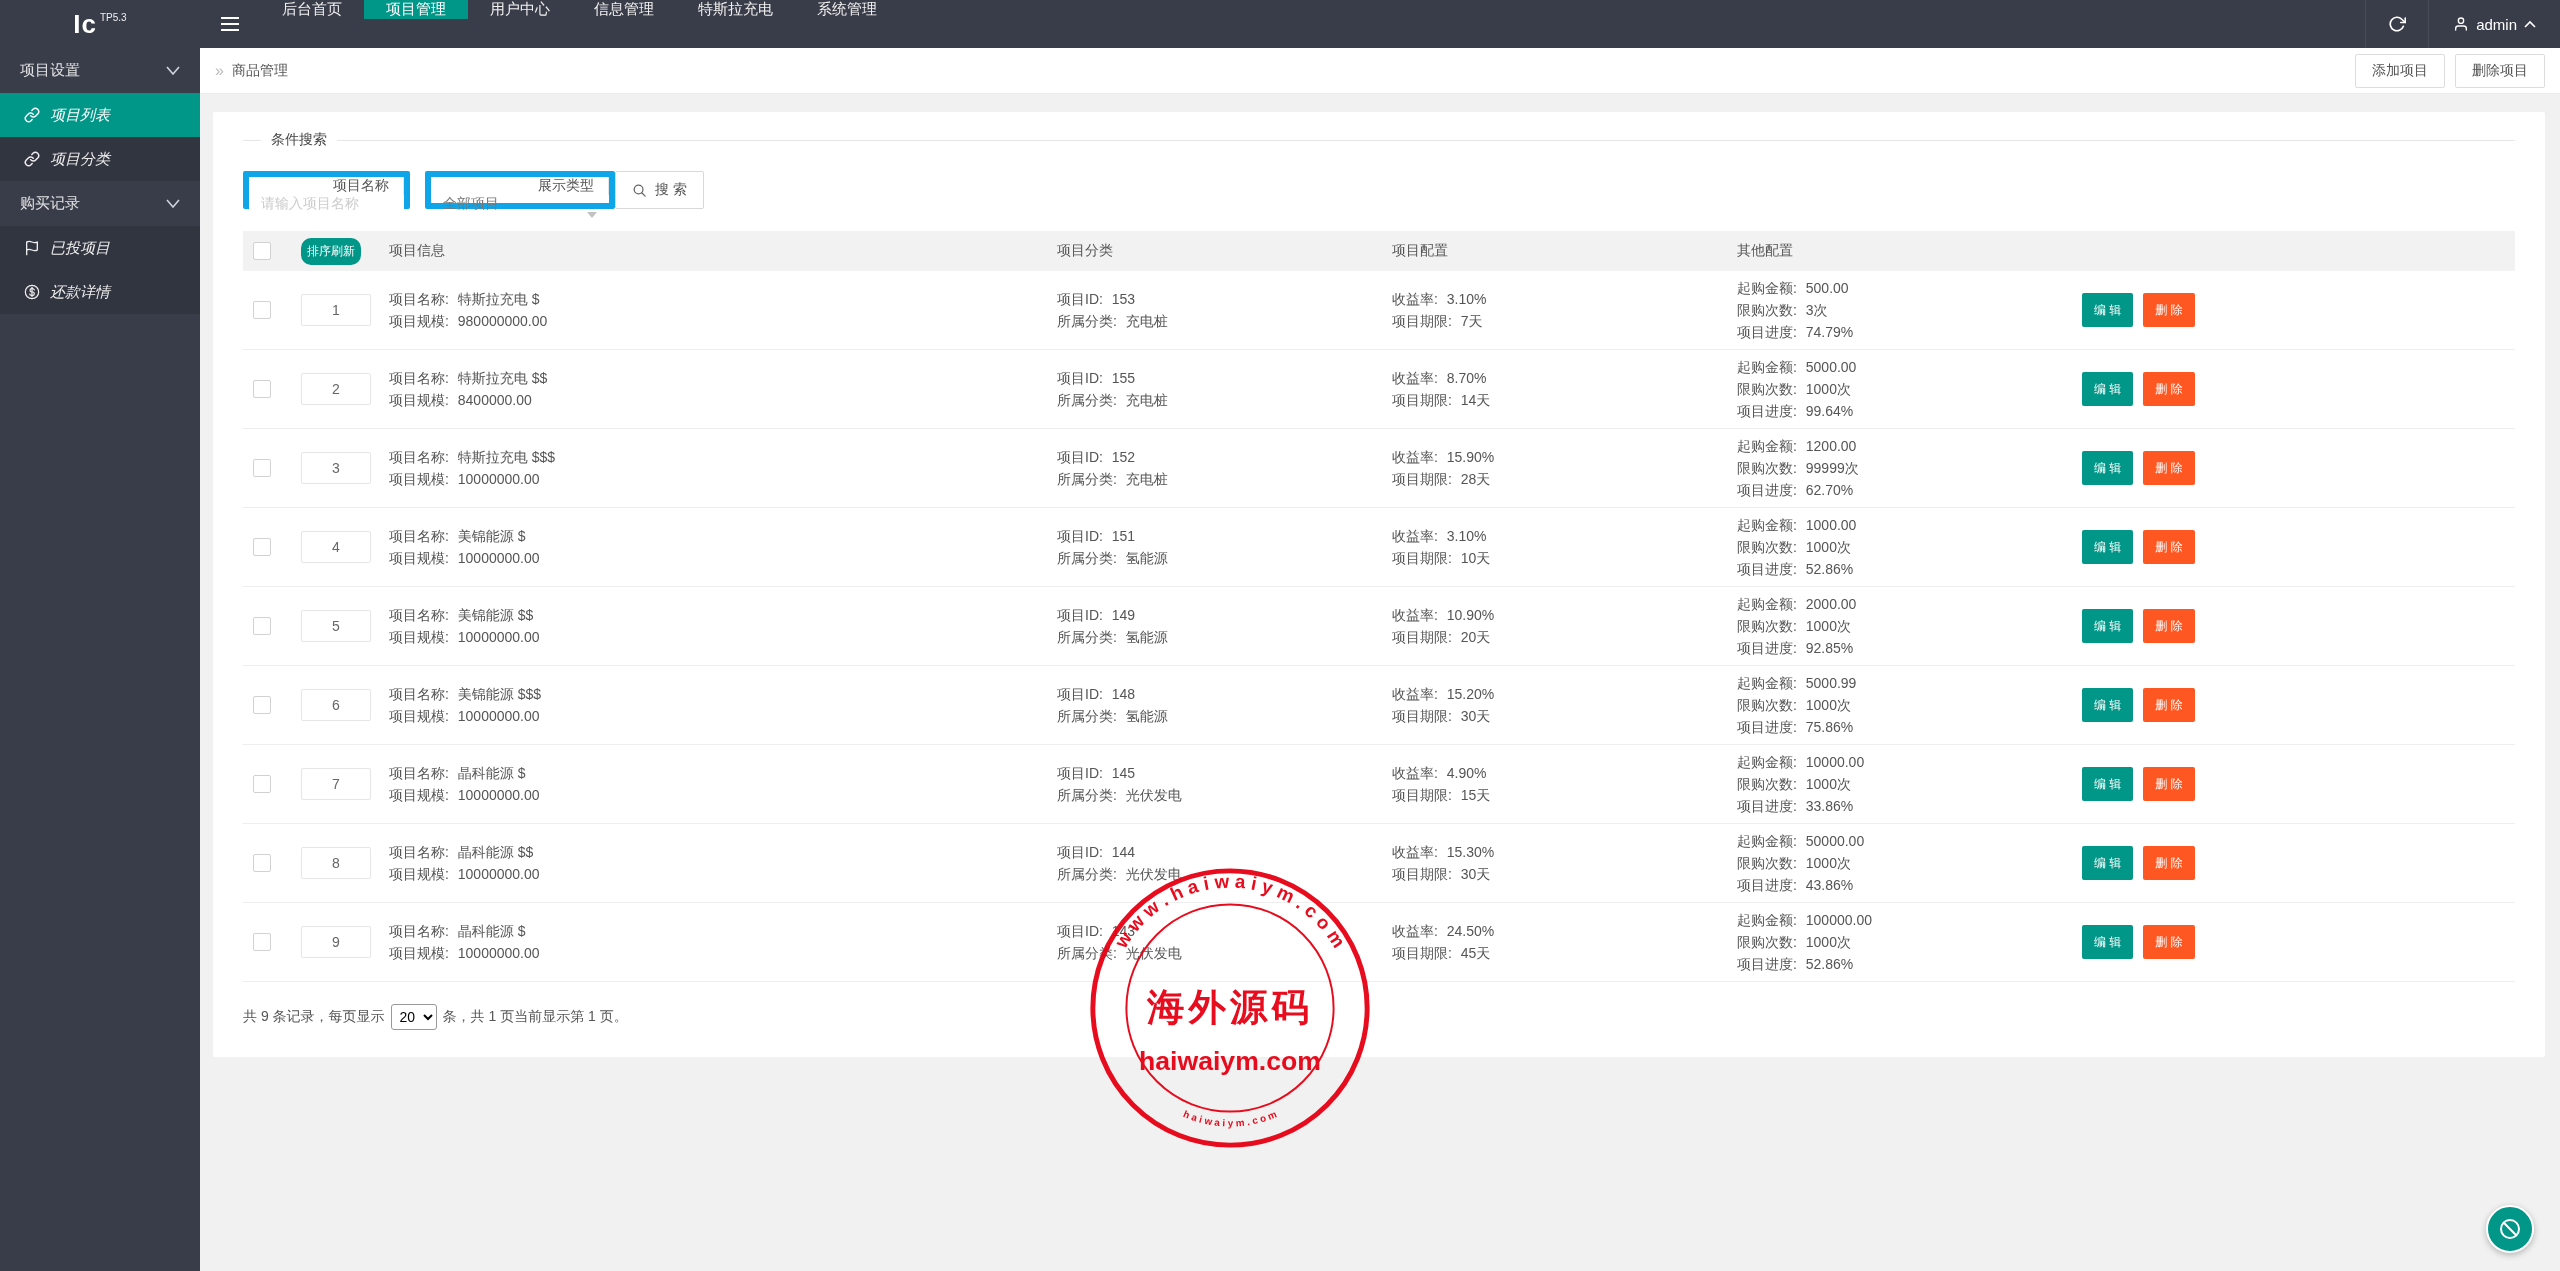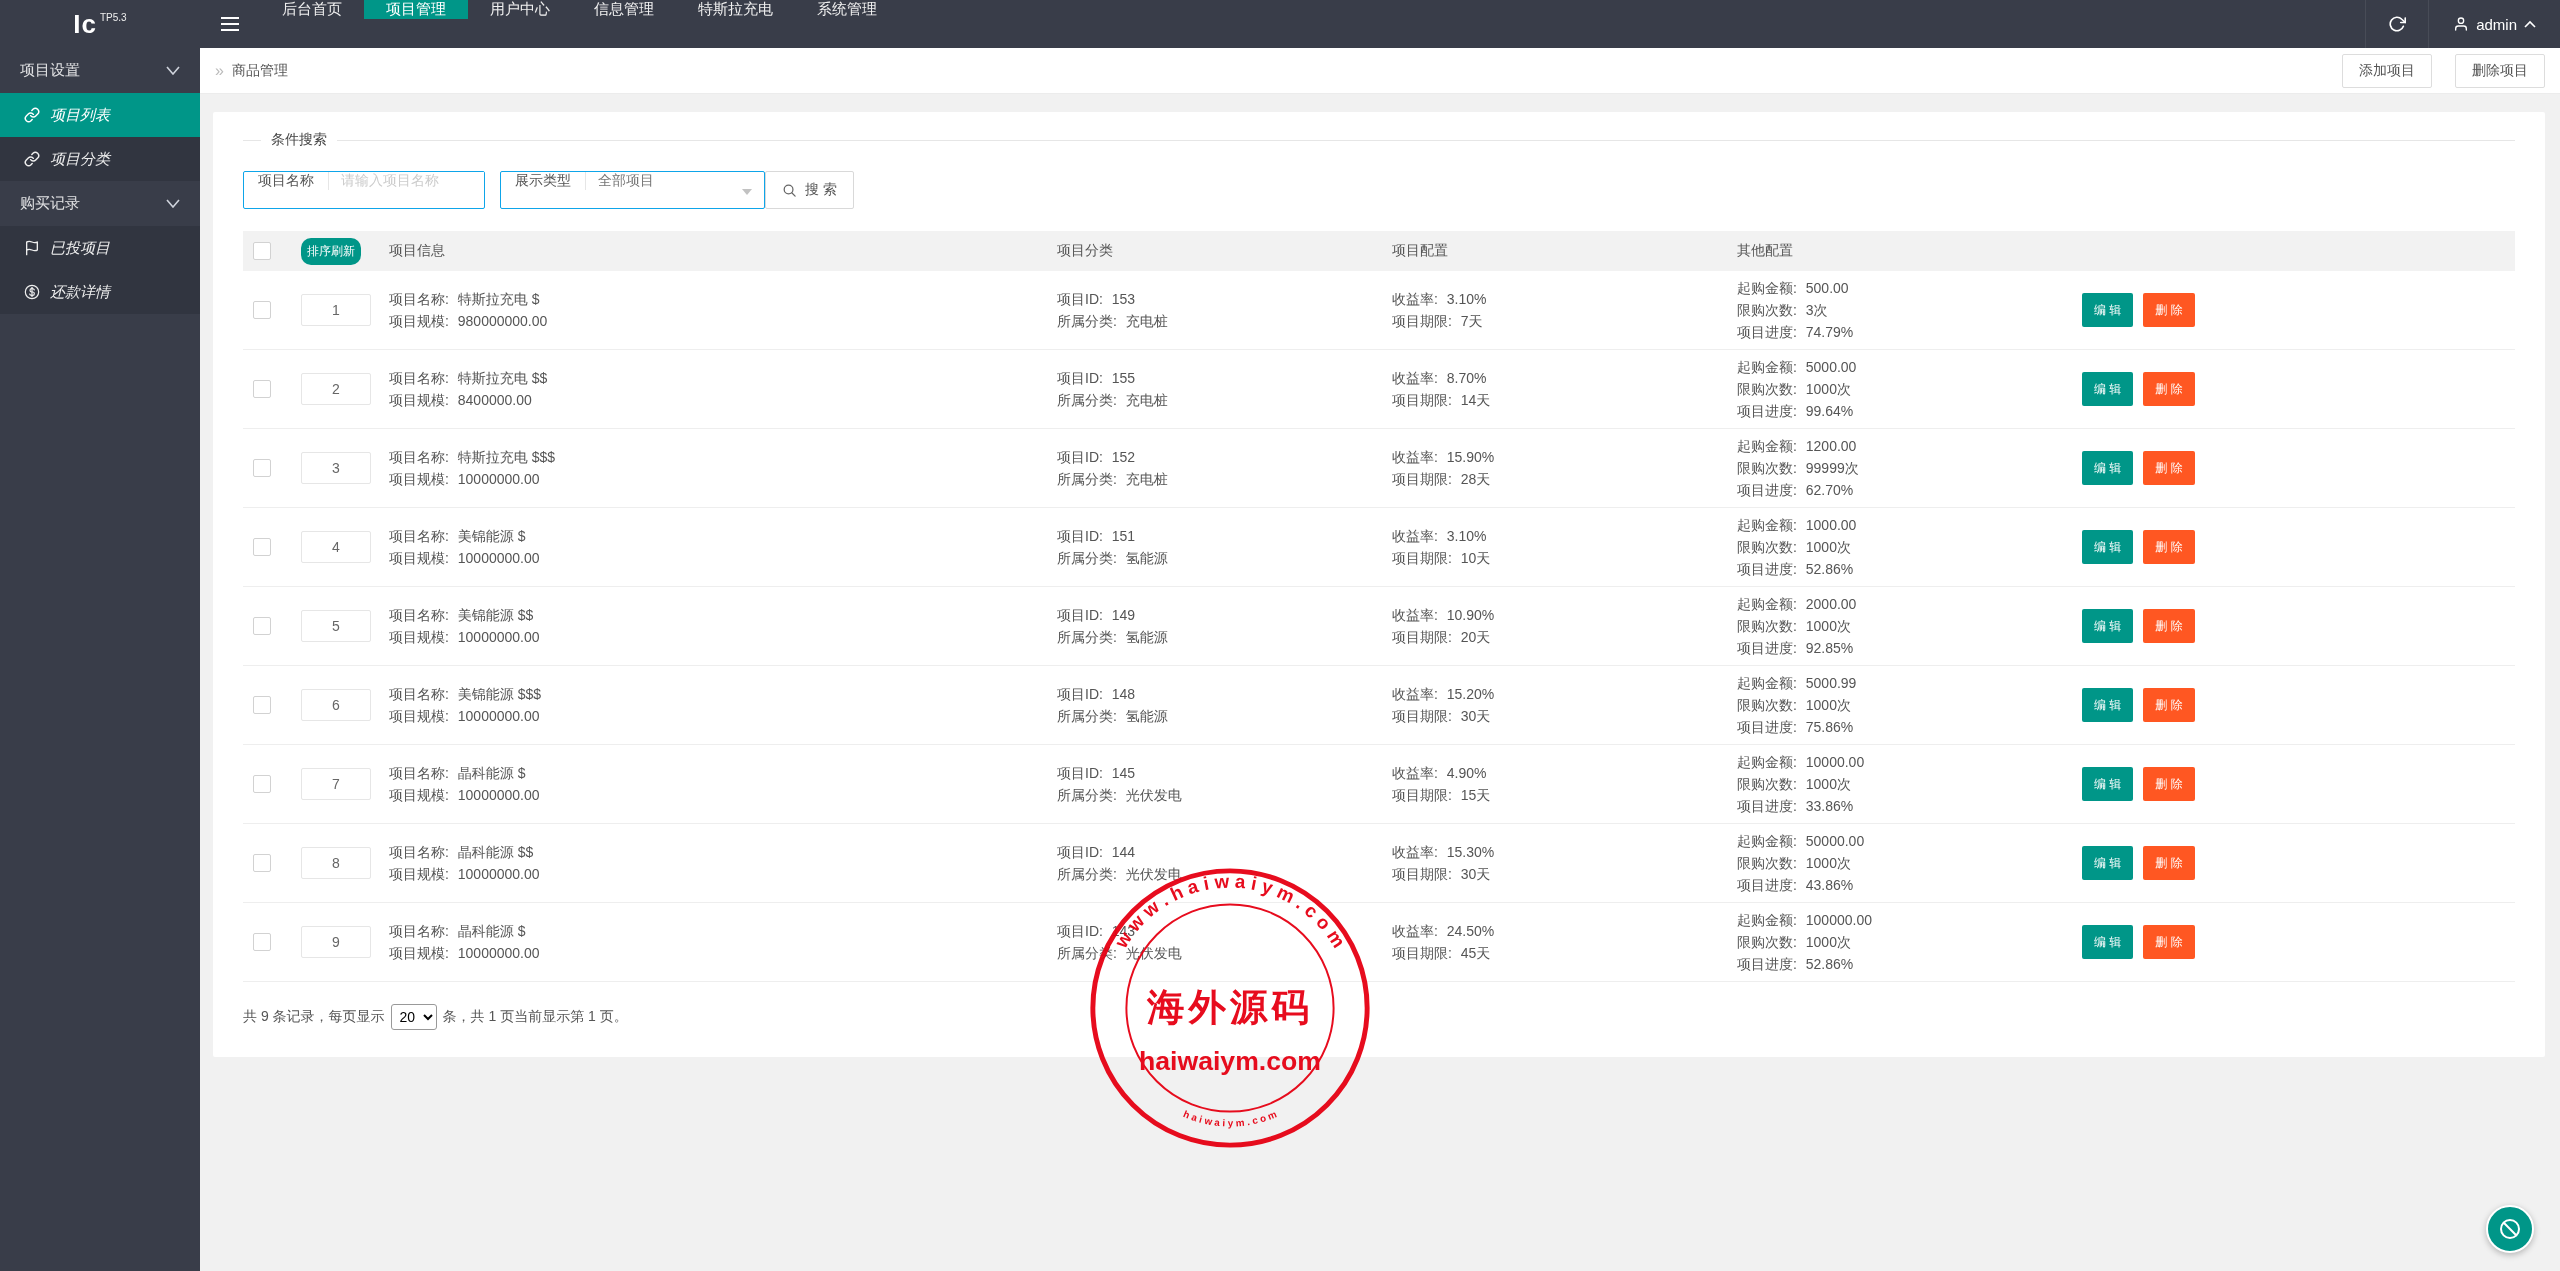--- a/index.html
+++ b/index.html
@@ -29,29 +29,29 @@
                 padding:0 20px; color:rgba(255,255,255,.85); font-size:15px; cursor:pointer; }
   .side-item { height:44px; display:flex; align-items:center; gap:10px; padding:0 24px;
                background:#313540; color:#eee; font-size:15px; cursor:pointer;font-style:italic; }
   .side-item.active { background:#009688; color:#fff; }
   .main { flex:1; display:flex; flex-direction:column; min-width:0; }
   .crumbbar { height:46px; background:#fff; border-bottom:1px solid #ececec; display:flex; align-items:center; padding:0 15px; }
   .crumb-arrow { color:#bbb; font-size:16px; margin-right:8px; }
   .crumb-txt { color:#555; font-size:14px; }
   .crumb-spacer { flex:1; }
   .topbtn { height:34px; padding:0 16px; background:#fff; border:1px solid #ddd; border-radius:2px;
-            color:#555; font-size:14px; cursor:pointer; margin-left:23px;
+            color:#555; font-size:14px; cursor:pointer; margin-left:10px;
             font-family:"Liberation Sans","DejaVu Sans",sans-serif; }
   .content { flex:1; padding:18px 15px 0 13px; }
   .card { background:#fff; border-radius:2px; padding:28px 30px 25px; min-height:945px; }
   
   .fieldset { border-top:1px solid #e6e6e6; position:relative; margin-bottom:12px; }
   .legend { position:absolute; top:-10px; left:18px; background:#fff; padding:0 10px; color:#444; font-size:14px; }
   .search-row { display:flex; align-items:center; margin-top:30px; }
-  .igroup { display:flex; align-items:flex-start; border:1px solid #0ea5e9; height:38px; border-radius:2px; background:#fff; }
+  .igroup { display:flex; align-items:flex-end; border:6px solid #0ea5e9; height:38px; border-radius:2px; background:#fff;flex-direction:column; }
   .igroup .ilabel { display:flex; align-items:center; padding:0 14px; color:#555; border-right:1px solid #e6e6e6; white-space:nowrap; }
   .igroup input { border:0; outline:0; width:155px; padding:0 12px; font-size:14px; color:#555;
                   font-family:"Liberation Sans","DejaVu Sans",sans-serif; }
   .igroup input::placeholder { color:#ccc; }
   .fake-select { position:relative; display:flex; align-items:center; width:178px; padding:0 30px 0 12px; color:#777; cursor:pointer; }
   .fake-select .arr { position:absolute; right:12px; top:17px; width:0; height:0;
                       border-left:5px solid transparent; border-right:5px solid transparent; border-top:6px solid #c2c2c2; }
   .sgap { width:15px; }
   .search-btn { height:38px; padding:0 16px; background:#fff; border:1px solid #d9d9d9; border-radius:2px;
                 display:flex; align-items:center; gap:8px; color:#555; font-size:14px; cursor:pointer;

